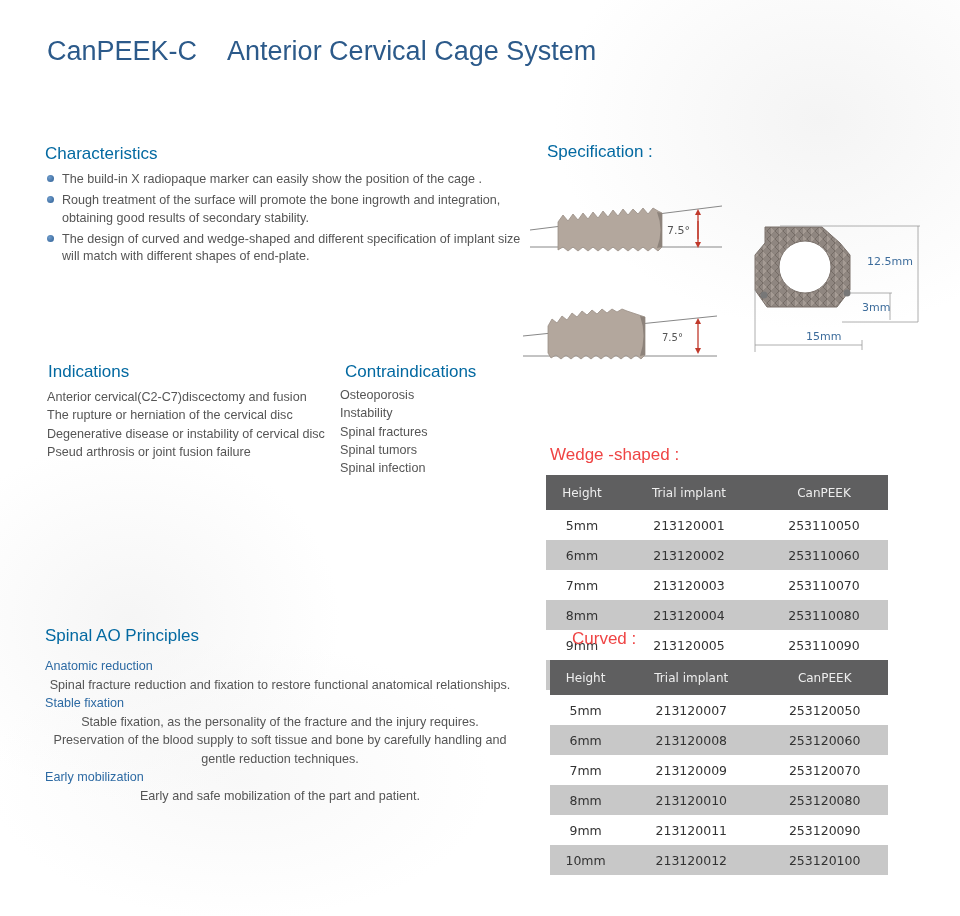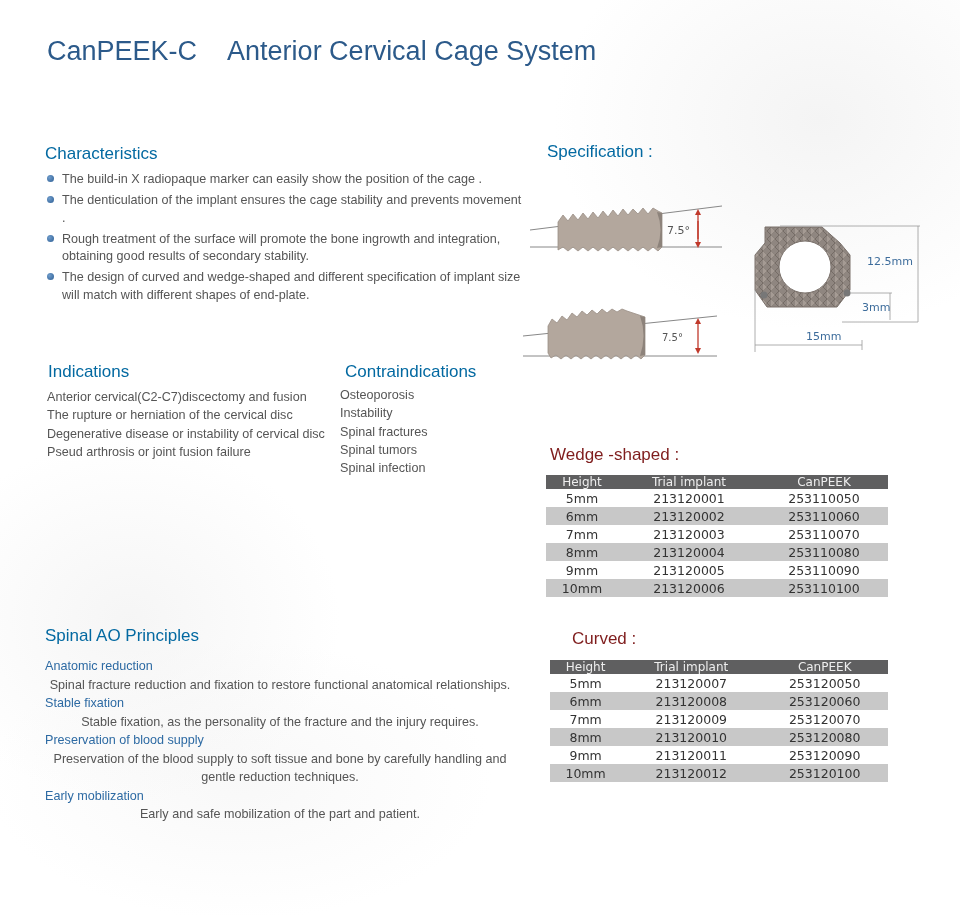--- a/index.html
+++ b/index.html
@@ -31,49 +31,48 @@
   }
   ul.bullets li .dot {
     position: absolute; left: 1px; top: 4px; width: 7px; height: 7px; border-radius: 50%;
     background: radial-gradient(circle at 35% 35%, #6f9ccb, #2d5e94);
   }
   .plain-list { position: absolute; margin: 0; padding: 0; list-style: none; }
   .plain-list li { font-size: 12.6px; line-height: 18.3px; color: #555; white-space: nowrap; }
   .ao-block { position: absolute; left: 45px; top: 657px; width: 470px; }
   .ao-block .ao-h { font-size: 12.6px; line-height: 18.5px; color: #2d6aa3; }
   .ao-block .ao-t { font-size: 12.6px; line-height: 18.5px; color: #555; text-align: center; }
-  .tbl-title { position: absolute; font-size: 17px; color: #7f1d1d; white-space: nowrap; }
+  .tbl-title { position: absolute; font-size: 17px; color: #ef4444; white-space: nowrap; }
   table.spec {
     position: absolute; border-collapse: collapse; width: 342px;
     font-family: "DejaVu Sans", sans-serif; font-size: 12.5px; color: #333;
   }
   table.spec th {
-    background: #5f5f60; color: #eee; font-weight: normal; height: 14px; padding: 0; font-size: 12px;
-  }
-  table.spec td { height: 18px; padding: 0; text-align: center; }
+    background: #5f5f60; color: #eee; font-weight: normal; height: 35px; padding: 0; font-size: 12px;
+  }
+  table.spec td { height: 30px; padding: 0; text-align: center; }
   table.spec tr.shade td { background: #c8c8c8; }
   table.spec .c1 { width: 72px; }
   table.spec .c2 { width: 142px; }
   table.spec .c3 { width: 128px; }
   svg text { font-family: "DejaVu Sans", sans-serif; }
 </style>
 </head>
 <body>
 
 <div class="bg-wash"></div>
 
 <div class="abs title">
   <span class="brand">CanPEEK-C</span>
   <span>Anterior Cervical Cage System</span>
 </div>
 
 <h2 class="sec" style="left:45px; top:144px;">Characteristics</h2>
 <ul class="bullets">
   <li><span class="dot"></span><span>The build-in X radiopaque marker can easily show the position of the cage .</span></li>
-  <li><span class="dot"></span><span>The denticulation of the implant ensures the cage stability and prevents movement .</span></li>
   <li><span class="dot"></span><span>Rough treatment of the surface will promote the bone ingrowth and integration, obtaining good results of secondary stability.</span></li>
   <li><span class="dot"></span><span>The design of curved and wedge-shaped and different specification of implant size will match with different shapes of end-plate.</span></li>
 </ul>
 
 <h2 class="sec" style="left:547px; top:142px;">Specification :</h2>
 
 <svg class="abs" style="left:515px; top:195px;" width="420" height="170">
   <defs>
     <marker id="arrUp" markerWidth="6" markerHeight="6" refX="3" refY="3" orient="auto">
       <path d="M0,0 L6,3 L0,6 z" fill="#c0392b"></path>
@@ -231,17 +230,16 @@
       </tr>
   </tbody>
 </table>
 
 <h2 class="sec" style="left:45px; top:626px;">Spinal AO Principles</h2>
 <div class="ao-block">
   <div class="ao-h">Anatomic reduction</div>
   <div class="ao-t">Spinal fracture reduction and fixation to restore functional anatomical relationships.</div>
   <div class="ao-h">Stable fixation</div>
   <div class="ao-t">Stable fixation, as the personality of the fracture and the injury requires.</div>
-  <div class="ao-h">Preservation of blood supply</div>
   <div class="ao-t">Preservation of the blood supply to soft tissue and bone by carefully handling and gentle reduction techniques.</div>
   <div class="ao-h">Early mobilization</div>
   <div class="ao-t">Early and safe mobilization of the part and patient.</div>
 </div>
 
 </body></html>

